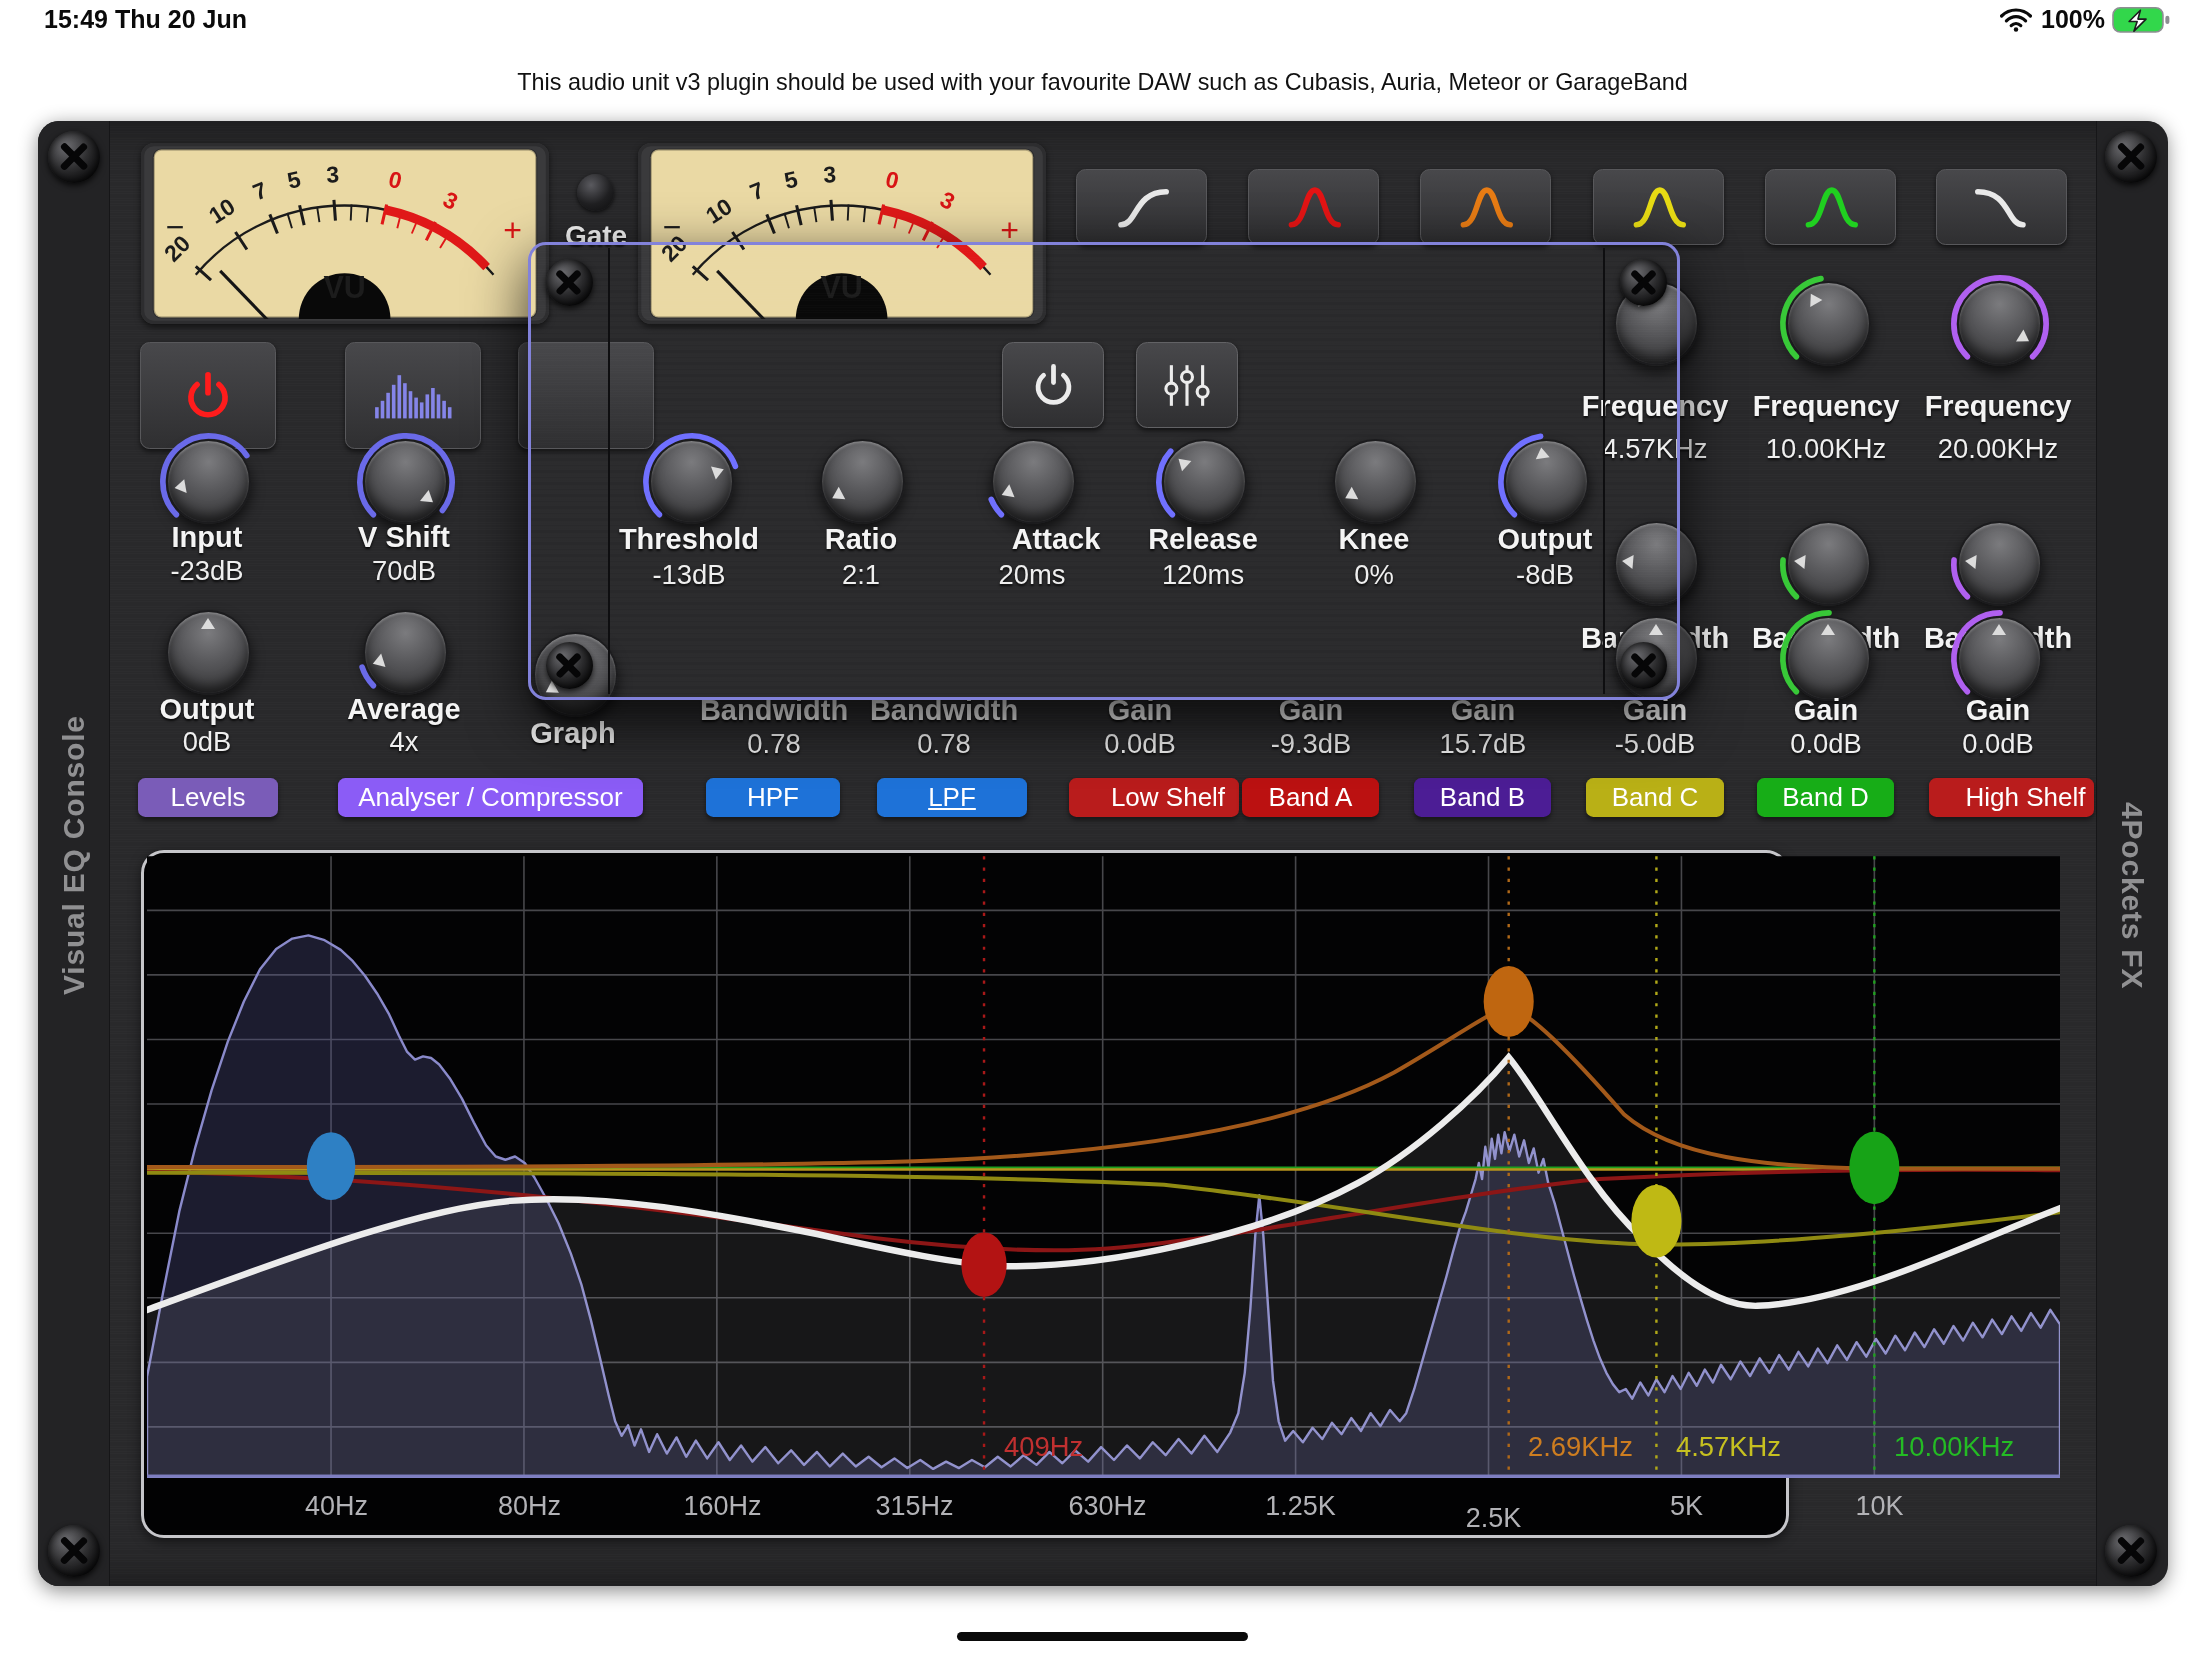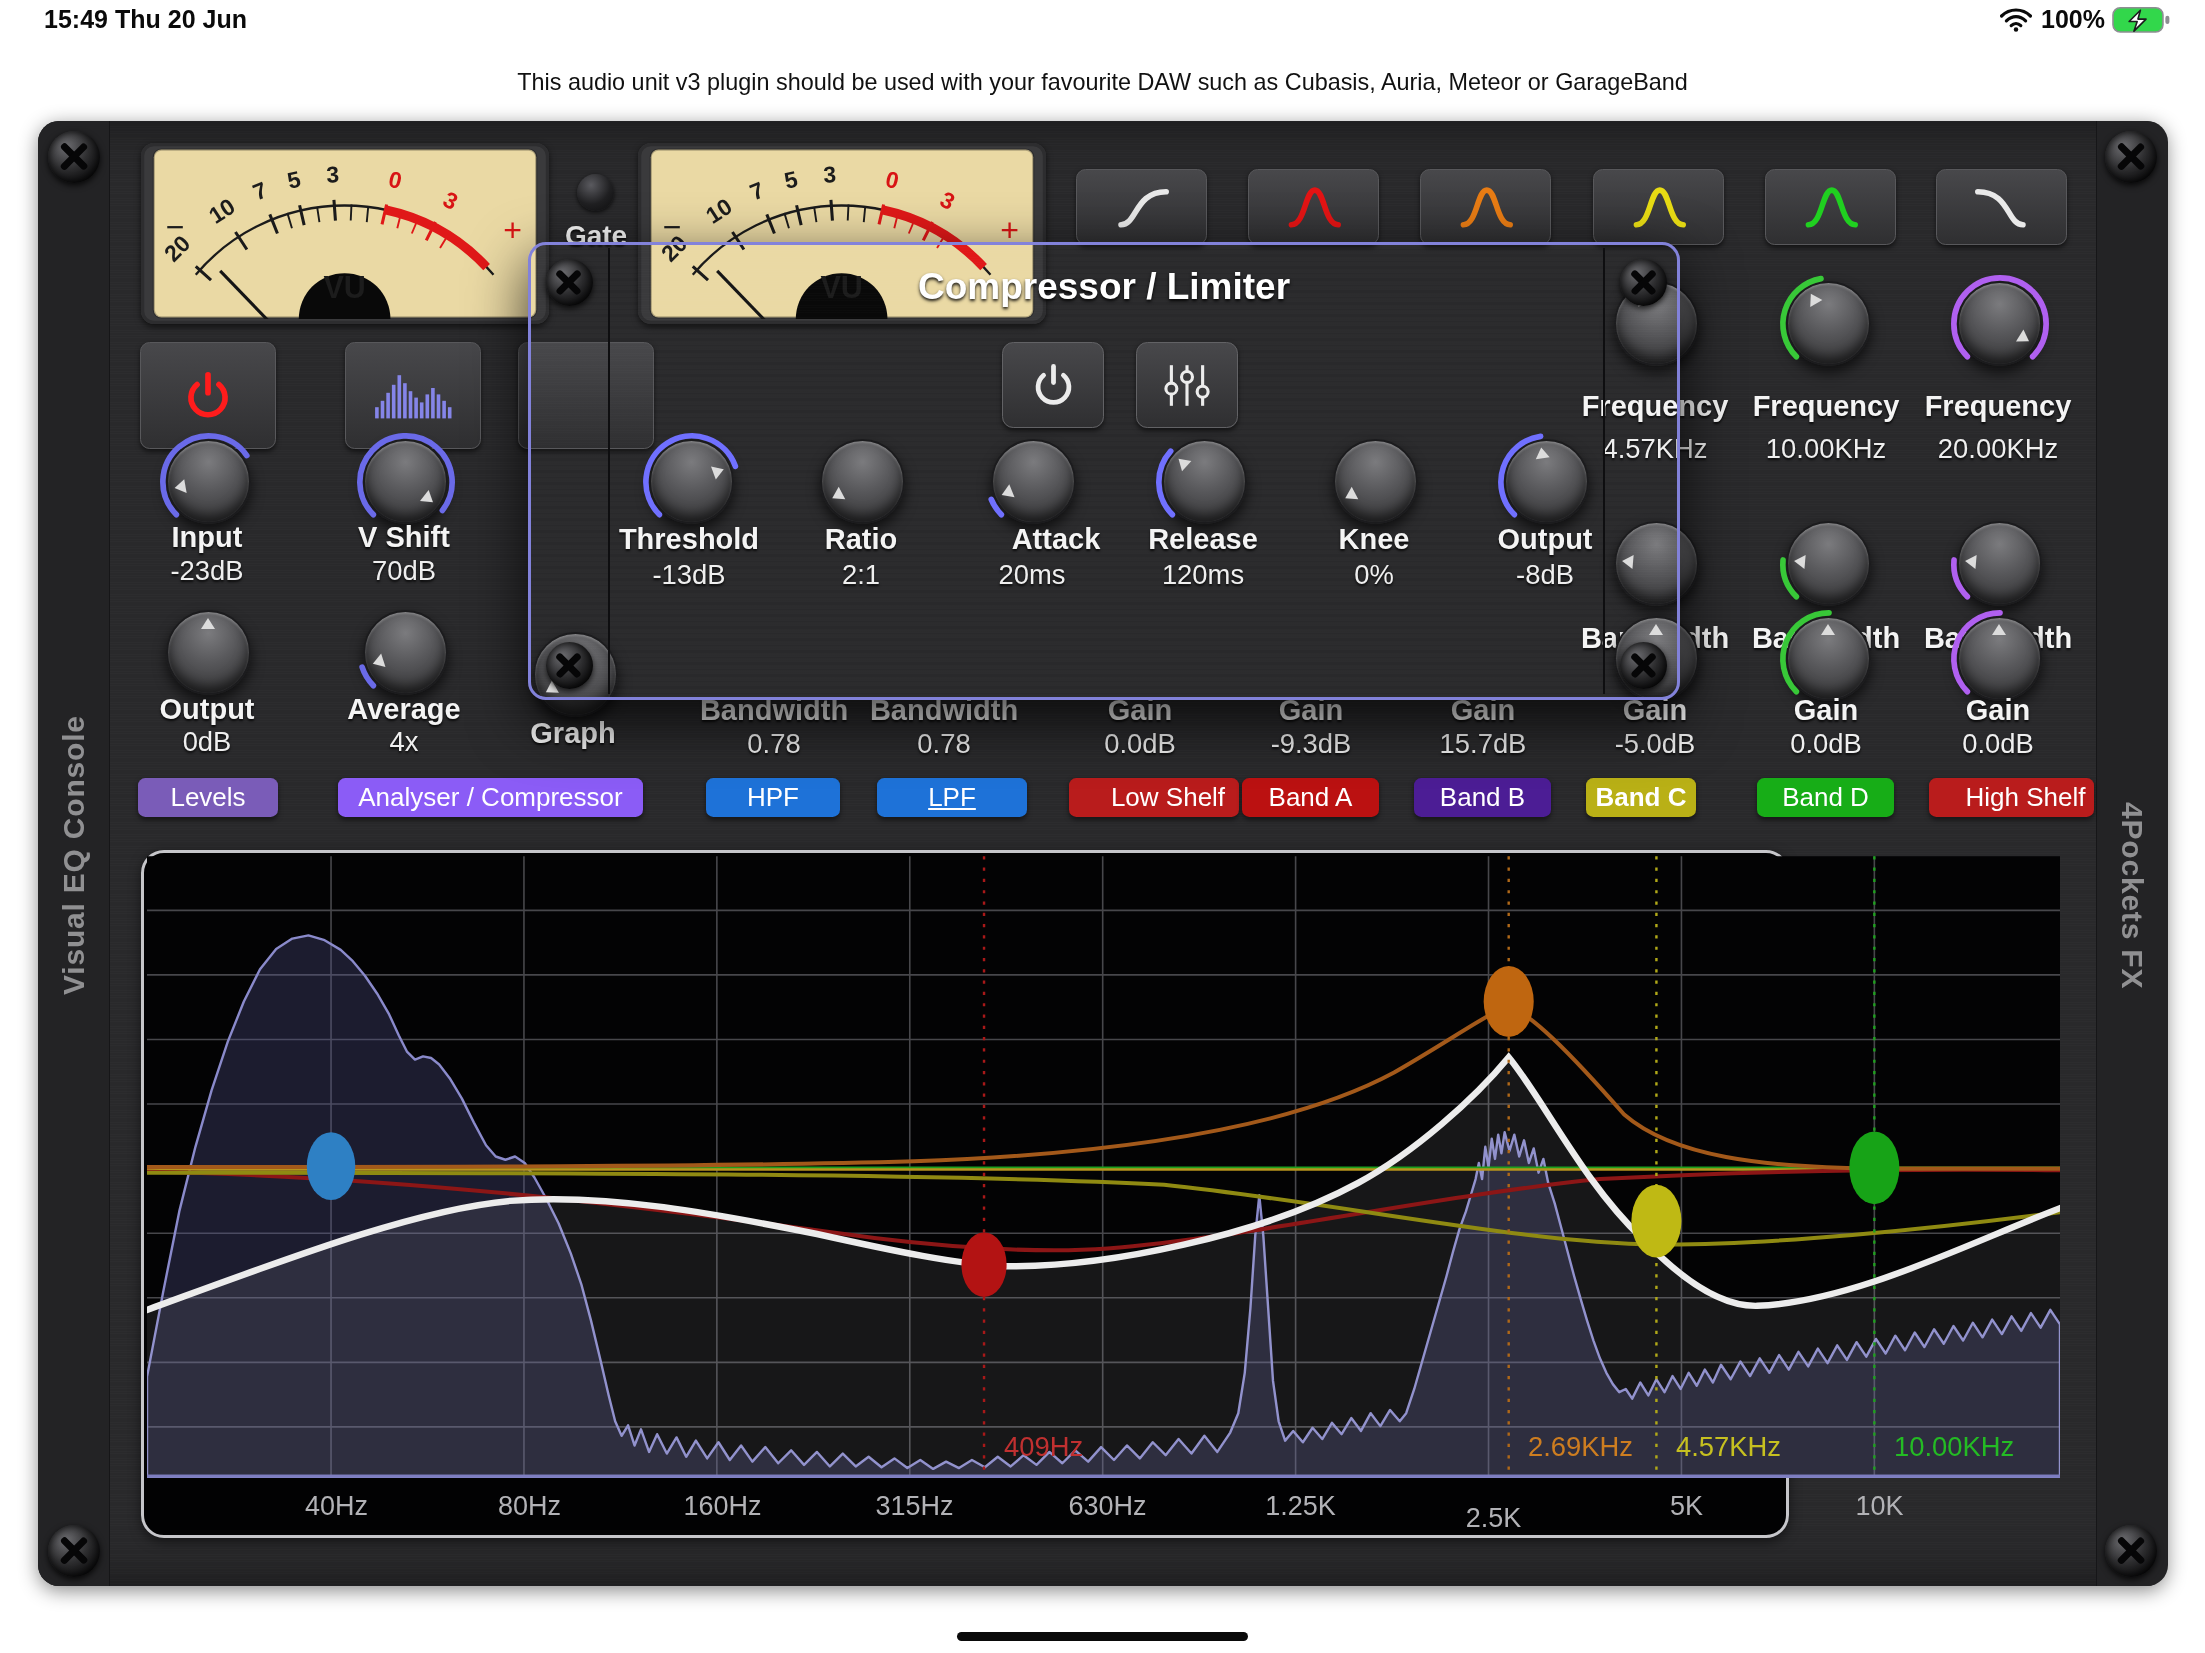--- a/index.html
+++ b/index.html
@@ -337,21 +337,21 @@
 <div class="klabel" style="left:1566px;top:694px;">Gain</div>
 <div class="kvalue" style="left:1566px;top:728px;">-5.0dB</div>
 
 <div class="bbtn c-purple" style="left:138px;width:140px;">Levels</div>
 <div class="bbtn c-slate" style="left:338px;width:305px;">Analyser / Compressor</div>
 <div class="bbtn c-blue" style="left:706px;width:134px;">HPF</div>
 <div class="bbtn c-blue" style="left:877px;width:150px;text-decoration:underline;">LPF</div>
 <div class="bbtn c-magenta" style="left:1069px;width:142px;">Low Shelf</div>
 <div class="bbtn c-red" style="left:1242px;width:137px;">Band A</div>
 <div class="bbtn c-orange" style="left:1414px;width:137px;">Band B</div>
-<div class="bbtn c-olive" style="left:1586px;width:110px;font-weight:bold;">Band C</div>
+<div class="bbtn c-olive" style="left:1586px;width:138px;">Band C</div>
 <div class="bbtn c-green" style="left:1757px;width:137px;">Band D</div>
 <div class="bbtn c-magenta" style="left:1929px;width:137px;">High Shelf</div>
 
 <div class="graph">
   <svg style="position:absolute;left:3.2px;top:3.2px;" width="1913" height="622" viewBox="0 0 2370 770">
     <rect width="2370" height="770" fill="#030304"></rect>
     <path d="M228 0V770 M467 0V770 M706 0V770 M945 0V770 M1184 0V770 M1423 0V770 M1662 0V770 M1901 0V770 M2140 0V770
              M0 67H2370 M0 147H2370 M0 227H2370 M0 307H2370 M0 387H2370 M0 467H2370 M0 547H2370 M0 627H2370 M0 707H2370" stroke="#47474b" stroke-width="2" fill="none"></path>
 
     <path d="M0 645 L20 540 L40 440 L60 360 L80 290 L100 230 L120 180 L140 140 L160 115 L180 102 L200 98 L220 104 L240 116 L255 130 L270 148 L285 170 L300 196 L312 222 L322 242 L332 252 L342 248 L352 250 L362 258 L375 275 L390 300 L405 330 L420 358 L432 372 L444 376 L456 372 L468 380 L480 398 L495 425 L510 455 L525 492 L538 530 L550 575 L562 625 L572 668 L580 700 L588 718 L596 705 L604 730 L612 710 L622 738 L632 716 L644 740 L656 720 L668 744 L680 724 L694 746 L708 726 L722 748 L736 730 L750 750 L766 732 L782 752 L798 736 L814 754 L830 738 L846 756 L862 740 L878 756 L894 744 L910 757 L926 746 L942 758 L958 748 L974 759 L990 750 L1006 758 L1022 748 L1038 757 L1054 744 L1070 756 L1086 742 L1102 754 L1118 738 L1134 752 L1150 736 L1166 750 L1182 732 L1198 748 L1214 730 L1230 746 L1246 726 L1262 742 L1278 722 L1294 740 L1310 718 L1326 738 L1342 714 L1352 690 L1360 640 L1367 560 L1373 470 L1378 420 L1383 470 L1389 560 L1395 650 L1402 700 L1410 724 L1420 712 L1432 726 L1444 708 L1456 722 L1468 702 L1480 716 L1492 696 L1504 712 L1516 690 L1528 706 L1540 686 L1552 700 L1560 690 L1570 660 L1580 625 L1590 590 L1600 555 L1610 520 L1618 490 L1626 462 L1634 440 L1640 420 L1646 400 L1650 380 L1654 400 L1658 360 L1662 385 L1666 350 L1670 375 L1674 345 L1678 368 L1682 342 L1688 365 L1694 345 L1700 372 L1706 352 L1712 380 L1718 362 L1724 392 L1730 375 L1736 405 L1744 430 L1752 460 L1760 490 L1768 520 L1776 548 L1784 575 L1792 600 L1800 622 L1808 640 L1816 654 L1824 664 L1832 660 L1840 672 L1850 652 L1860 668 L1870 648 L1880 664 L1890 644 L1900 660 L1910 640 L1920 656 L1930 636 L1940 652 L1950 630 L1962 648 L1974 626 L1986 644 L1998 622 L2010 640 L2022 618 L2034 636 L2046 614 L2058 632 L2070 610 L2082 628 L2094 606 L2106 624 L2118 602 L2130 620 L2142 598 L2154 616 L2166 594 L2178 612 L2190 590 L2202 608 L2214 586 L2226 604 L2238 582 L2250 600 L2262 578 L2274 596 L2286 574 L2298 592 L2310 570 L2322 588 L2334 566 L2346 584 L2358 562 L2370 580 L2370 770 L0 770 Z" fill="rgba(86,86,150,0.30)" stroke="#8a8acb" stroke-width="3" stroke-linejoin="round"></path>
@@ -396,21 +396,20 @@
   <span class="axis-label" style="left:1687px;">10K</span>
 </div>
 
 <div class="dialog">
   <div class="seam" style="left:77px;"></div>
   <div class="seam" style="left:1072px;"></div>
   <div class="screw s58" style="left:14.5px;top:13.7px;"></div>
   <div class="screw s58" style="left:1089px;top:13.7px;"></div>
   <div class="screw s58" style="left:14.5px;top:397px;"></div>
   <div class="screw s58" style="left:1089px;top:397px;"></div>
-  <div class="dlg-title">Compressor / Limiter</div>
 
   <div class="dlgbtn abs" style="left:471px;top:97px;width:100px;height:84px;">
     <svg width="47" height="47" viewBox="0 0 64 64">
       <path d="M18.5 18 A21 21 0 1 0 45.5 18" stroke="#ececec" stroke-width="6.5" fill="none" stroke-linecap="round"></path>
       <line x1="32" y1="6" x2="32" y2="28" stroke="#ececec" stroke-width="6.5" stroke-linecap="round"></line>
     </svg>
   </div>
   <div class="dlgbtn abs" style="left:605px;top:97px;width:100px;height:84px;">
     <svg width="50" height="45" viewBox="0 0 64 56">
       <g stroke="#ececec" stroke-width="4" fill="#3a3a3c">

